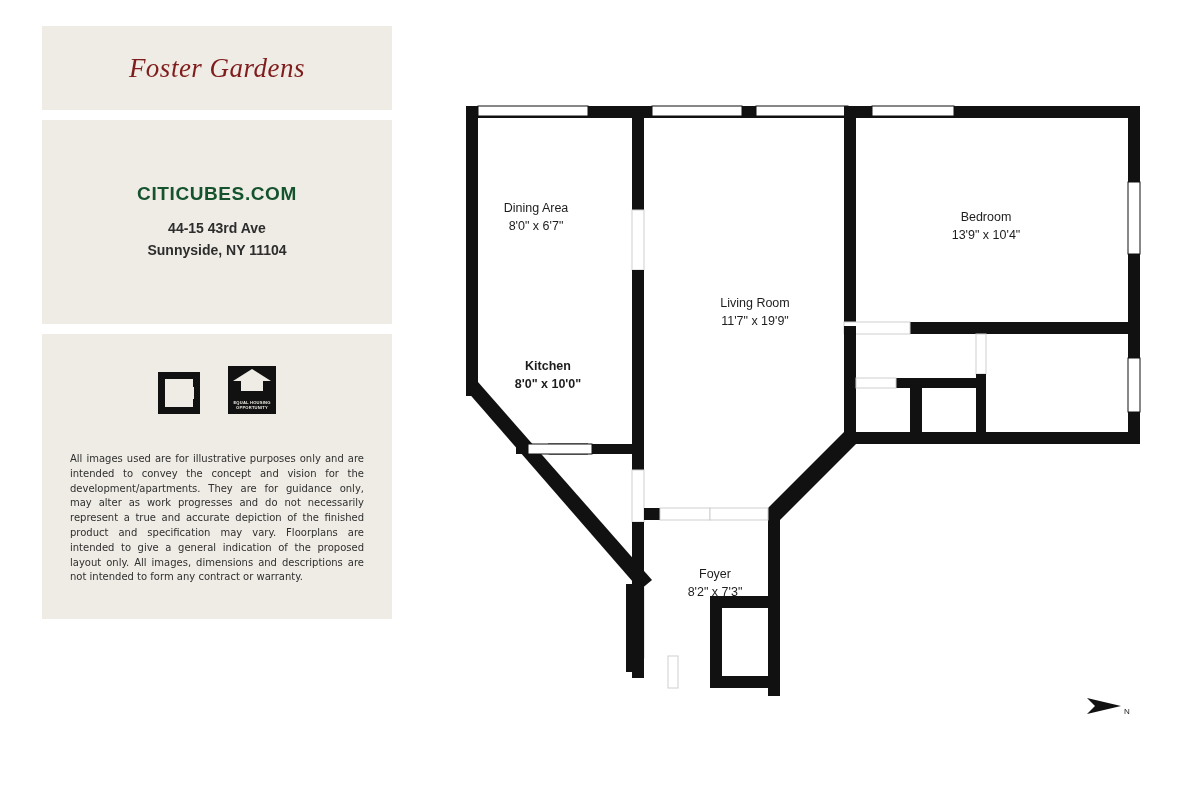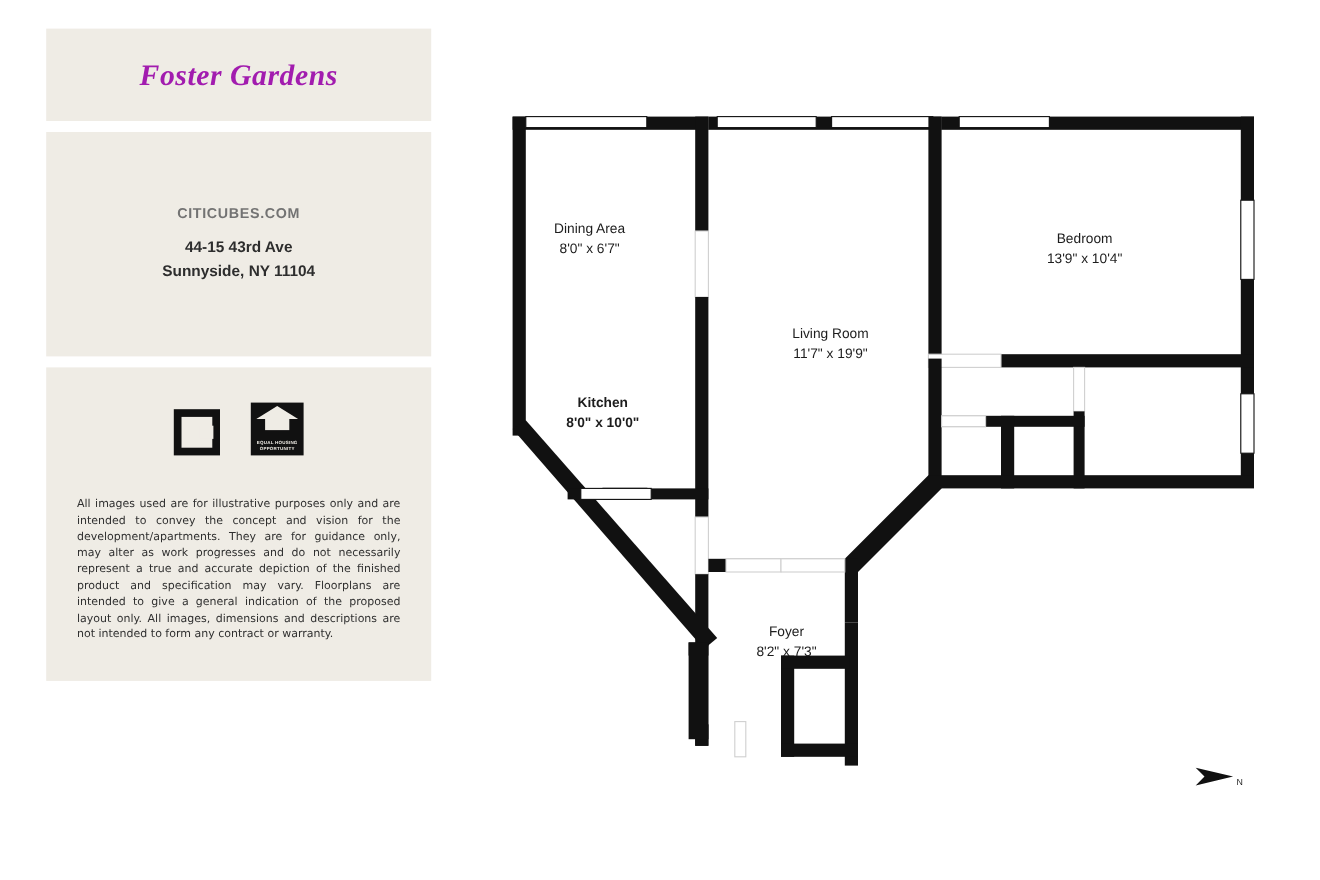--- a/index.html
+++ b/index.html
@@ -31,23 +31,23 @@
 
   .panel-title {
     height: 84px;
     display: flex;
     align-items: center;
     justify-content: center;
   }
   .panel-title .brand {
     font-family: "Liberation Serif", serif;
     font-style: italic;
-    font-weight: bold;
+    font-weight: normal;
     font-size: 27px;
-    color: #a21caf;
+    color: #7f1d1d;
     letter-spacing: 0.5px;
     text-align: right;
   }
 
   .panel-beds {
     height: 136px;
     display: flex;
     align-items: center;
     justify-content: center;
   }
@@ -59,23 +59,23 @@
   .panel-beds .sep { color: #8e8e8e; padding: 0 5px; }
 
   .panel-address {
     height: 204px;
     display: flex;
     flex-direction: column;
     align-items: center;
     justify-content: center;
   }
   .panel-address .site {
-    font-size: 13px;
+    font-size: 19px;
     font-weight: bold;
-    color: #737373;
+    color: #14532d;
     letter-spacing: 0.6px;
     margin-bottom: 13px;
   }
   .panel-address .addr1,
   .panel-address .addr2 {
     font-size: 14px;
     font-weight: bold;
     color: #2d2d2d;
     line-height: 1.55;
   }

